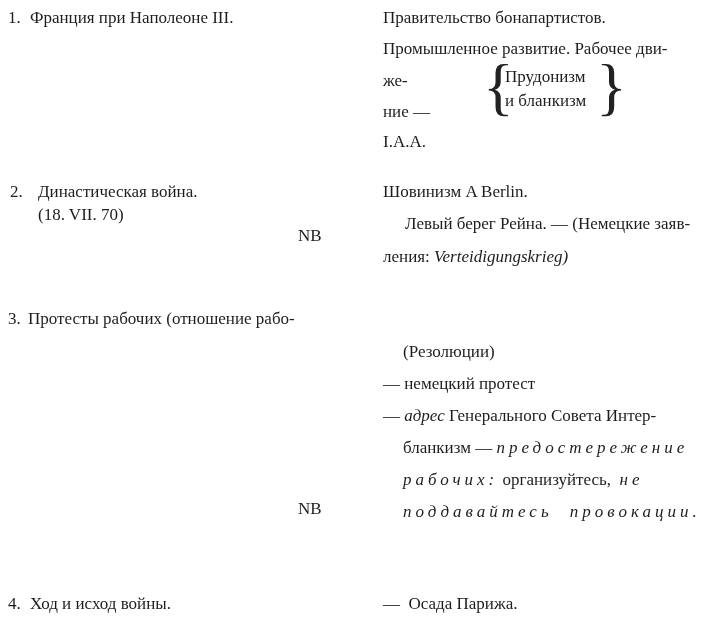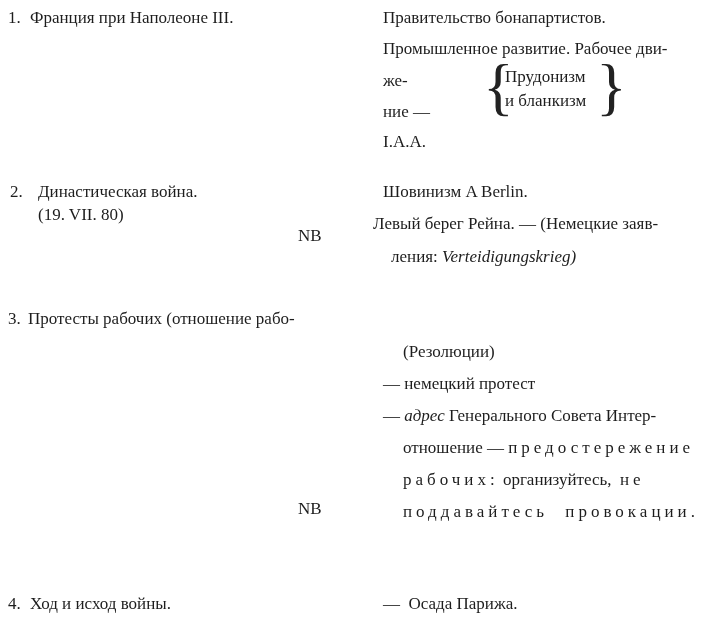--- a/index.html
+++ b/index.html
@@ -13,20 +13,21 @@
     color: #1d1d1d;
     overflow: hidden;
   }
   .line {
     position: absolute;
     white-space: pre;
     line-height: 21px;
   }
   .it { font-style: italic; }
   .sp {
+    font-style: italic;
     letter-spacing: 4px;
     word-spacing: 9px;
   }
   .brace {
     position: absolute;
     font-size: 64px;
     line-height: 66px;
     font-weight: 400;
     color: #222;
   }
@@ -45,35 +46,35 @@
   <span class="line" style="left:383px;top:101px">ние —</span>
   <span class="line" style="left:383px;top:131px">I.A.A.</span>
 
   <span class="brace" style="left:483px;top:54px">{</span>
   <span class="line" style="left:505px;top:66px">Прудонизм</span>
   <span class="line" style="left:505px;top:90px">и бланкизм</span>
   <span class="brace" style="left:596px;top:54px">}</span>
 
   <span class="line" style="left:10px;top:181px">2.</span>
   <span class="line" style="left:38px;top:181px">Династическая война.</span>
-  <span class="line" style="left:38px;top:204px">(19. VII. 80)</span>
+  <span class="line" style="left:38px;top:204px">(18. VII. 70)</span>
   <span class="line" style="left:298px;top:225px">NB</span>
 
   <span class="line" style="left:383px;top:181px">Шовинизм A Berlin.</span>
-  <span class="line" style="left:373px;top:213px">Левый берег Рейна. — (Немецкие заяв-</span>
-  <span class="line" style="left:391px;top:246px"><span>ления: </span><span class="it">Verteidigungskrieg)</span></span>
+  <span class="line" style="left:405px;top:213px">Левый берег Рейна. — (Немецкие заяв-</span>
+  <span class="line" style="left:383px;top:246px"><span>ления: </span><span class="it">Verteidigungskrieg)</span></span>
 
   <span class="line" style="left:8px;top:308px">3.</span>
   <span class="line" style="left:28px;top:308px">Протесты рабочих (отношение рабо-</span>
   <span class="line" style="left:298px;top:498px">NB</span>
 
   <span class="line" style="left:403px;top:341px">(Резолюции)</span>
   <span class="line" style="left:383px;top:373px">— немецкий протест</span>
   <span class="line" style="left:383px;top:405px"><span>— </span><span class="it">адрес</span><span> Генерального Совета Интер-</span></span>
-  <span class="line" style="left:403px;top:437px"><span>отношение — </span><span class="sp">предостережение</span></span>
+  <span class="line" style="left:403px;top:437px"><span>бланкизм — </span><span class="sp">предостережение</span></span>
   <span class="line" style="left:403px;top:469px"><span class="sp">рабочих:</span><span> организуйтесь,  </span><span class="sp">не</span></span>
   <span class="line sp" style="left:403px;top:501px">поддавайтесь провокации.</span>
 
   <span class="line" style="left:8px;top:593px">4.</span>
   <span class="line" style="left:30px;top:593px">Ход и исход войны.</span>
   <span class="line" style="left:383px;top:593px">—  Осада Парижа.</span>
 
 </div>
 
 </body></html>

